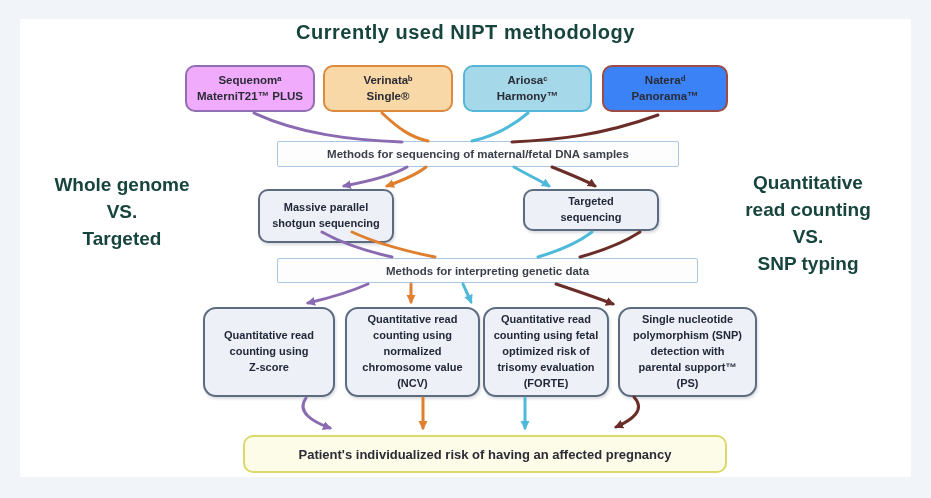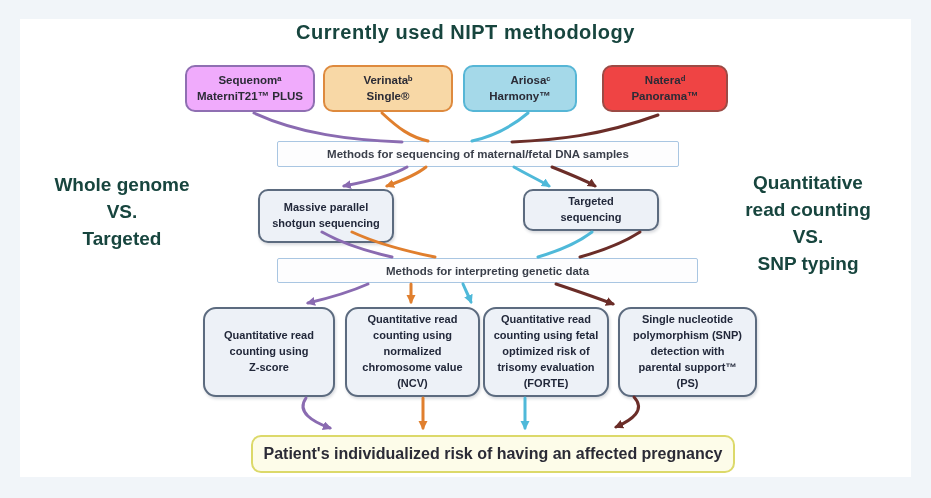--- a/index.html
+++ b/index.html
@@ -13,25 +13,25 @@
   .side-right{left:698px;top:170px;width:220px;}
   .vbox{border:2px solid;border-radius:10px;display:flex;align-items:center;justify-content:center;
         text-align:center;white-space:pre-line;font-size:11.5px;font-weight:bold;color:#2b2b36;line-height:1.35;}
   .bar{background:#fdfdfe;border:1.5px solid #a9c6e2;border-radius:2px;display:flex;align-items:center;justify-content:center;
        font-size:11.5px;font-weight:bold;color:#3a3f4a;text-align:center;}
   .node{background:#edf1f7;border:2px solid #5c6b7f;border-radius:10px;display:flex;align-items:center;justify-content:center;
         text-align:center;white-space:pre-line;font-size:11px;font-weight:bold;color:#22283a;line-height:1.45;
         box-shadow:1px 2px 3px rgba(40,50,70,0.18);}
   .node.big{border-radius:13px;}
   .final{background:#fdfce9;border:2px solid #dcd96a;border-radius:10px;display:flex;align-items:center;justify-content:center;
-         font-size:16px;font-weight:bold;color:#2b2b36;text-align:center;margin-left:8px;}
+         font-size:13px;font-weight:bold;color:#2b2b36;text-align:center;}
   
   .v1{left:185px;top:65px;width:130px;height:47px;}
   .v2{left:323px;top:65px;width:130px;height:47px;}
-  .v3{left:463px;top:65px;width:114px;height:47px;text-align:right;}
+  .v3{left:463px;top:65px;width:129px;height:47px;}
   .v4{left:602px;top:65px;width:126px;height:47px;}
   .seqbar{left:277px;top:141px;width:402px;height:26px;}
   .mps{left:258px;top:189px;width:136px;height:54px;}
   .tgt{left:523px;top:189px;width:136px;height:42px;}
   .intbar{left:277px;top:258px;width:421px;height:25px;}
   .n1{left:203px;top:307px;width:132px;height:90px;}
   .n2{left:345px;top:307px;width:135px;height:90px;}
   .n3{left:483px;top:307px;width:126px;height:90px;}
   .n4{left:618px;top:307px;width:139px;height:90px;}
   .outcome{left:243px;top:435px;width:484px;height:38px;}
@@ -52,21 +52,21 @@
 read counting
 VS.
 SNP typing</div>
 
   <div class="abs vbox v1" style="background: #f0abfc; border-color: rgb(143, 111, 178);">Sequenomᵃ
 MaterniT21™ PLUS</div>
   <div class="abs vbox v2" style="background: rgb(248, 216, 166); border-color: rgb(222, 138, 62);">Verinataᵇ
 Single®</div>
   <div class="abs vbox v3" style="background: rgb(165, 217, 233); border-color: rgb(86, 182, 214);">Ariosaᶜ
 Harmony™</div>
-  <div class="abs vbox v4" style="background: #ef4444; border-color: rgb(156, 75, 69);">Nateraᵈ
+  <div class="abs vbox v4" style="background: #3b82f6; border-color: rgb(156, 75, 69);">Nateraᵈ
 Panorama™</div>
 
   <div class="abs bar seqbar">Methods for sequencing of maternal/fetal DNA samples</div>
 
   <div class="abs node mps">Massive parallel
 shotgun sequencing</div>
   <div class="abs node tgt">Targeted
 sequencing</div>
 
   <div class="abs bar intbar">Methods for interpreting genetic data</div>

